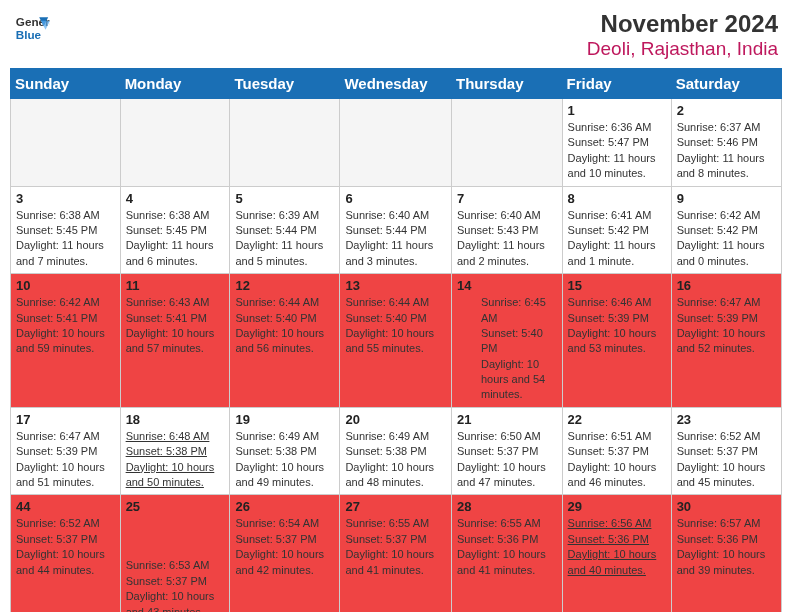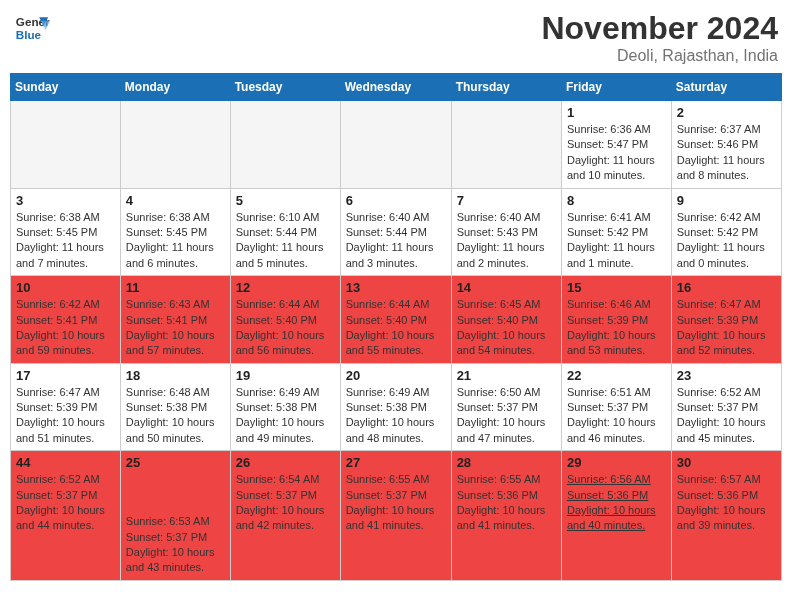--- a/index.html
+++ b/index.html
@@ -23,39 +23,39 @@
       gap: 4px;
     }
     .logo-icon {
       width: 36px;
       height: 36px;
     }
     .title-area {
       text-align: right;
     }
     .month-title {
-      font-size: 32px;
+      font-size: 24px;
       font-weight: bold;
       color: #333;
     }
     .subtitle {
-      font-size: 16px;
-      color: #737373;
+      font-size: 19px;
+      color: #be185d;
     }
     .calendar {
       width: 100%;
       border-collapse: collapse;
       font-size: 11px;
     }
     .calendar th {
       background-color: #1a6fb5;
       color: #fff;
       padding: 6px 4px;
       text-align: left;
-      font-size: 12px;
+      font-size: 15px;
       font-weight: bold;
       border: 1px solid #1a6fb5;
     }
     .calendar td {
       border: 1px solid #ccc;
       vertical-align: top;
       padding: 4px 5px;
       width: 113px;
       min-height: 80px;
       background: #fff;
@@ -137,21 +137,21 @@
 Daylight: 11 hours and 7 minutes.</div>
         </td>
         <td>
           <span class="day-num">4</span>
           <div class="day-info" style="white-space: pre-line;">Sunrise: 6:38 AM
 Sunset: 5:45 PM
 Daylight: 11 hours and 6 minutes.</div>
         </td>
         <td>
           <span class="day-num">5</span>
-          <div class="day-info" style="white-space: pre-line;">Sunrise: 6:10 AM
+          <div class="day-info" style="white-space: pre-line;">Sunrise: 6:39 AM
 Sunset: 5:44 PM
 Daylight: 11 hours and 5 minutes.</div>
         </td>
         <td>
           <span class="day-num">6</span>
           <div class="day-info" style="white-space: pre-line;">Sunrise: 6:40 AM
 Sunset: 5:44 PM
 Daylight: 11 hours and 3 minutes.</div>
         </td>
         <td>
@@ -193,21 +193,21 @@
 Daylight: 10 hours and 56 minutes.</div>
         </td>
         <td class="shaded">
           <span class="day-num">13</span>
           <div class="day-info" style="white-space: pre-line;">Sunrise: 6:44 AM
 Sunset: 5:40 PM
 Daylight: 10 hours and 55 minutes.</div>
         </td>
         <td class="shaded">
           <span class="day-num">14</span>
-          <div class="day-info" style="white-space: pre-line;">Sunrise: 6:45 AM
+          <div class="day-info" style="white-space: pre-line; margin-left: 24px;">Sunrise: 6:45 AM
 Sunset: 5:40 PM
 Daylight: 10 hours and 54 minutes.</div>
         </td>
         <td class="shaded">
           <span class="day-num">15</span>
           <div class="day-info" style="white-space: pre-line;">Sunrise: 6:46 AM
 Sunset: 5:39 PM
 Daylight: 10 hours and 53 minutes.</div>
         </td>
         <td class="shaded">
@@ -219,21 +219,21 @@
       </tr>
       <tr>
         <td>
           <span class="day-num">17</span>
           <div class="day-info" style="white-space: pre-line;">Sunrise: 6:47 AM
 Sunset: 5:39 PM
 Daylight: 10 hours and 51 minutes.</div>
         </td>
         <td>
           <span class="day-num">18</span>
-          <div class="day-info" style="white-space: pre-line;">Sunrise: 6:48 AM
+          <div class="day-info" style="white-space: pre-line; text-decoration: underline;">Sunrise: 6:48 AM
 Sunset: 5:38 PM
 Daylight: 10 hours and 50 minutes.</div>
         </td>
         <td>
           <span class="day-num">19</span>
           <div class="day-info" style="white-space: pre-line;">Sunrise: 6:49 AM
 Sunset: 5:38 PM
 Daylight: 10 hours and 49 minutes.</div>
         </td>
         <td>

